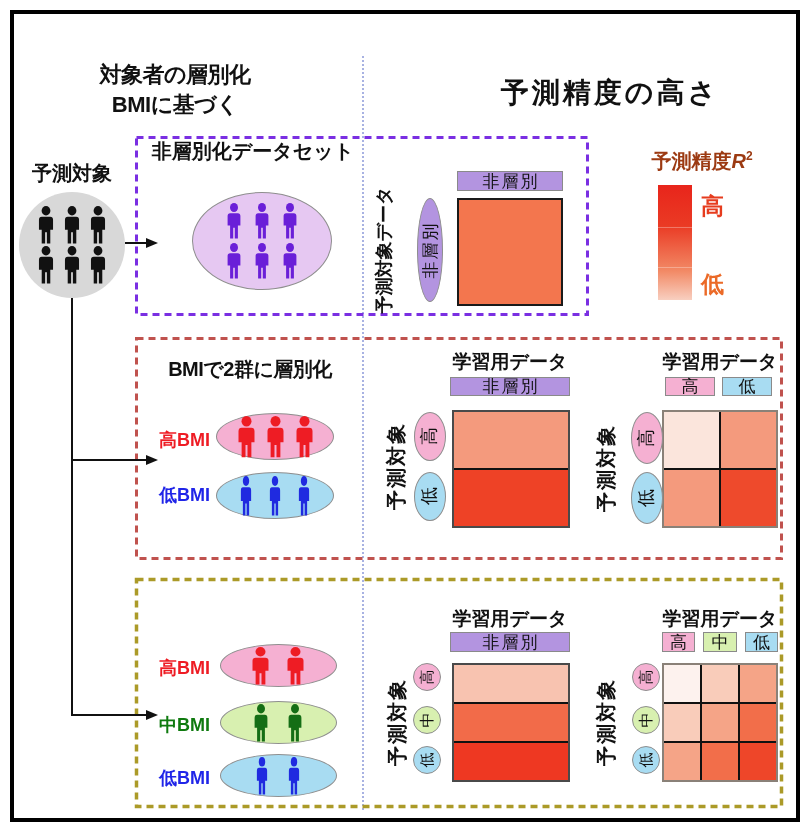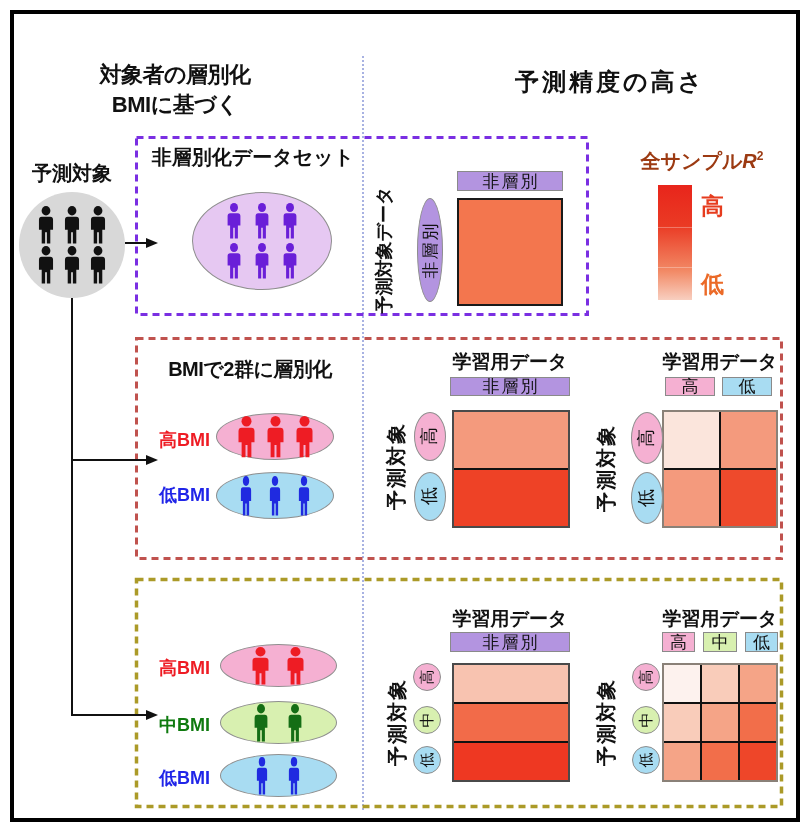--- a/index.html
+++ b/index.html
@@ -45,21 +45,21 @@
     <line x1="71" y1="460" x2="146" y2="460" stroke="#111" stroke-width="2"></line>
     <polygon points="146,455 146,465 158,460" fill="#111"></polygon>
     <line x1="71" y1="715" x2="146" y2="715" stroke="#111" stroke-width="2"></line>
     <polygon points="146,710 146,720 158,715" fill="#111"></polygon>
   </svg>
 
   <div class="abs ctr b" style="left:25px;top:60px;width:300px;font-size:22px;line-height:30px;letter-spacing:-0.5px;">
     <div>対象者の層別化</div>
     <div>BMIに基づく</div>
   </div>
-  <div class="abs ctr b nw" style="left:480px;top:66px;width:260px;font-size:24px;letter-spacing:3px;">予測精度の高さ</div>
+  <div class="abs ctr b nw" style="left:480px;top:74px;width:260px;font-size:28px;letter-spacing:3px;">予測精度の高さ</div>
 
   <div class="abs ctr b nw" style="left:12px;top:160px;width:120px;font-size:20px;">予測対象</div>
   <div class="abs" style="left:19px;top:192px;width:106px;height:106px;border-radius:50%;background:#d8d8d8;"></div>
   <div class="people" style="left:28px;top:197px;width:88px;height:96px;column-gap:4px;row-gap:2px;">
       <svg viewBox="0 0 20 32" preserveAspectRatio="none" width="22" height="38" style="fill: rgb(17, 17, 17);">
         <use href="#person-shape"></use>
       </svg>
       <svg viewBox="0 0 20 32" preserveAspectRatio="none" width="22" height="38" style="fill: rgb(17, 17, 17);">
         <use href="#person-shape"></use>
       </svg>
@@ -71,30 +71,30 @@
       </svg>
       <svg viewBox="0 0 20 32" preserveAspectRatio="none" width="22" height="38" style="fill: rgb(17, 17, 17);">
         <use href="#person-shape"></use>
       </svg>
       <svg viewBox="0 0 20 32" preserveAspectRatio="none" width="22" height="38" style="fill: rgb(17, 17, 17);">
         <use href="#person-shape"></use>
       </svg>
     </div>
 
   <div class="abs ctr b nw" style="left: 622px; top: 148px; width: 160px; font-size: 20px; color: rgb(156, 58, 18);">
-    <span>全サンプル</span><i>R</i><sup style="font-size:12px;">2</sup>
+    <span>予測精度</span><i>R</i><sup style="font-size:12px;">2</sup>
   </div>
   <div class="abs" id="legend-bar" style="left: 658px; top: 185px; width: 34px; height: 115px; background: linear-gradient(rgb(232, 37, 27) 0%, rgb(234, 58, 36) 35%, rgb(242, 138, 102) 75%, rgb(248, 207, 192) 100%);">
     <div style="position:absolute;left:0;top:42px;width:100%;height:1px;background:rgba(255,255,255,0.3);"></div>
     <div style="position:absolute;left:0;top:82px;width:100%;height:1px;background:rgba(255,255,255,0.3);"></div>
   </div>
   <div class="abs b" style="left: 701px; top: 191px; font-size: 23px; color: rgb(230, 60, 30);">高</div>
   <div class="abs b" style="left: 701px; top: 269px; font-size: 23px; color: rgb(235, 106, 40);">低</div>
 
-  <div class="abs ctr b nw" style="left:123px;top:144px;width:260px;font-size:20px;">非層別化データセット</div>
+  <div class="abs ctr b nw" style="left:123px;top:138px;width:260px;font-size:20px;">非層別化データセット</div>
   <div class="ell" style="left: 192px; top: 192px; width: 140px; height: 98px; background-color: rgb(230, 200, 242);"></div>
   <div class="people" style="left:216px;top:197px;width:92px;height:88px;column-gap:8px;row-gap:4px;">
       <svg viewBox="0 0 20 32" preserveAspectRatio="none" width="20" height="36" style="fill: rgb(106, 31, 216);">
         <use href="#person-shape"></use>
       </svg>
       <svg viewBox="0 0 20 32" preserveAspectRatio="none" width="20" height="36" style="fill: rgb(106, 31, 216);">
         <use href="#person-shape"></use>
       </svg>
       <svg viewBox="0 0 20 32" preserveAspectRatio="none" width="20" height="36" style="fill: rgb(106, 31, 216);">
         <use href="#person-shape"></use>

